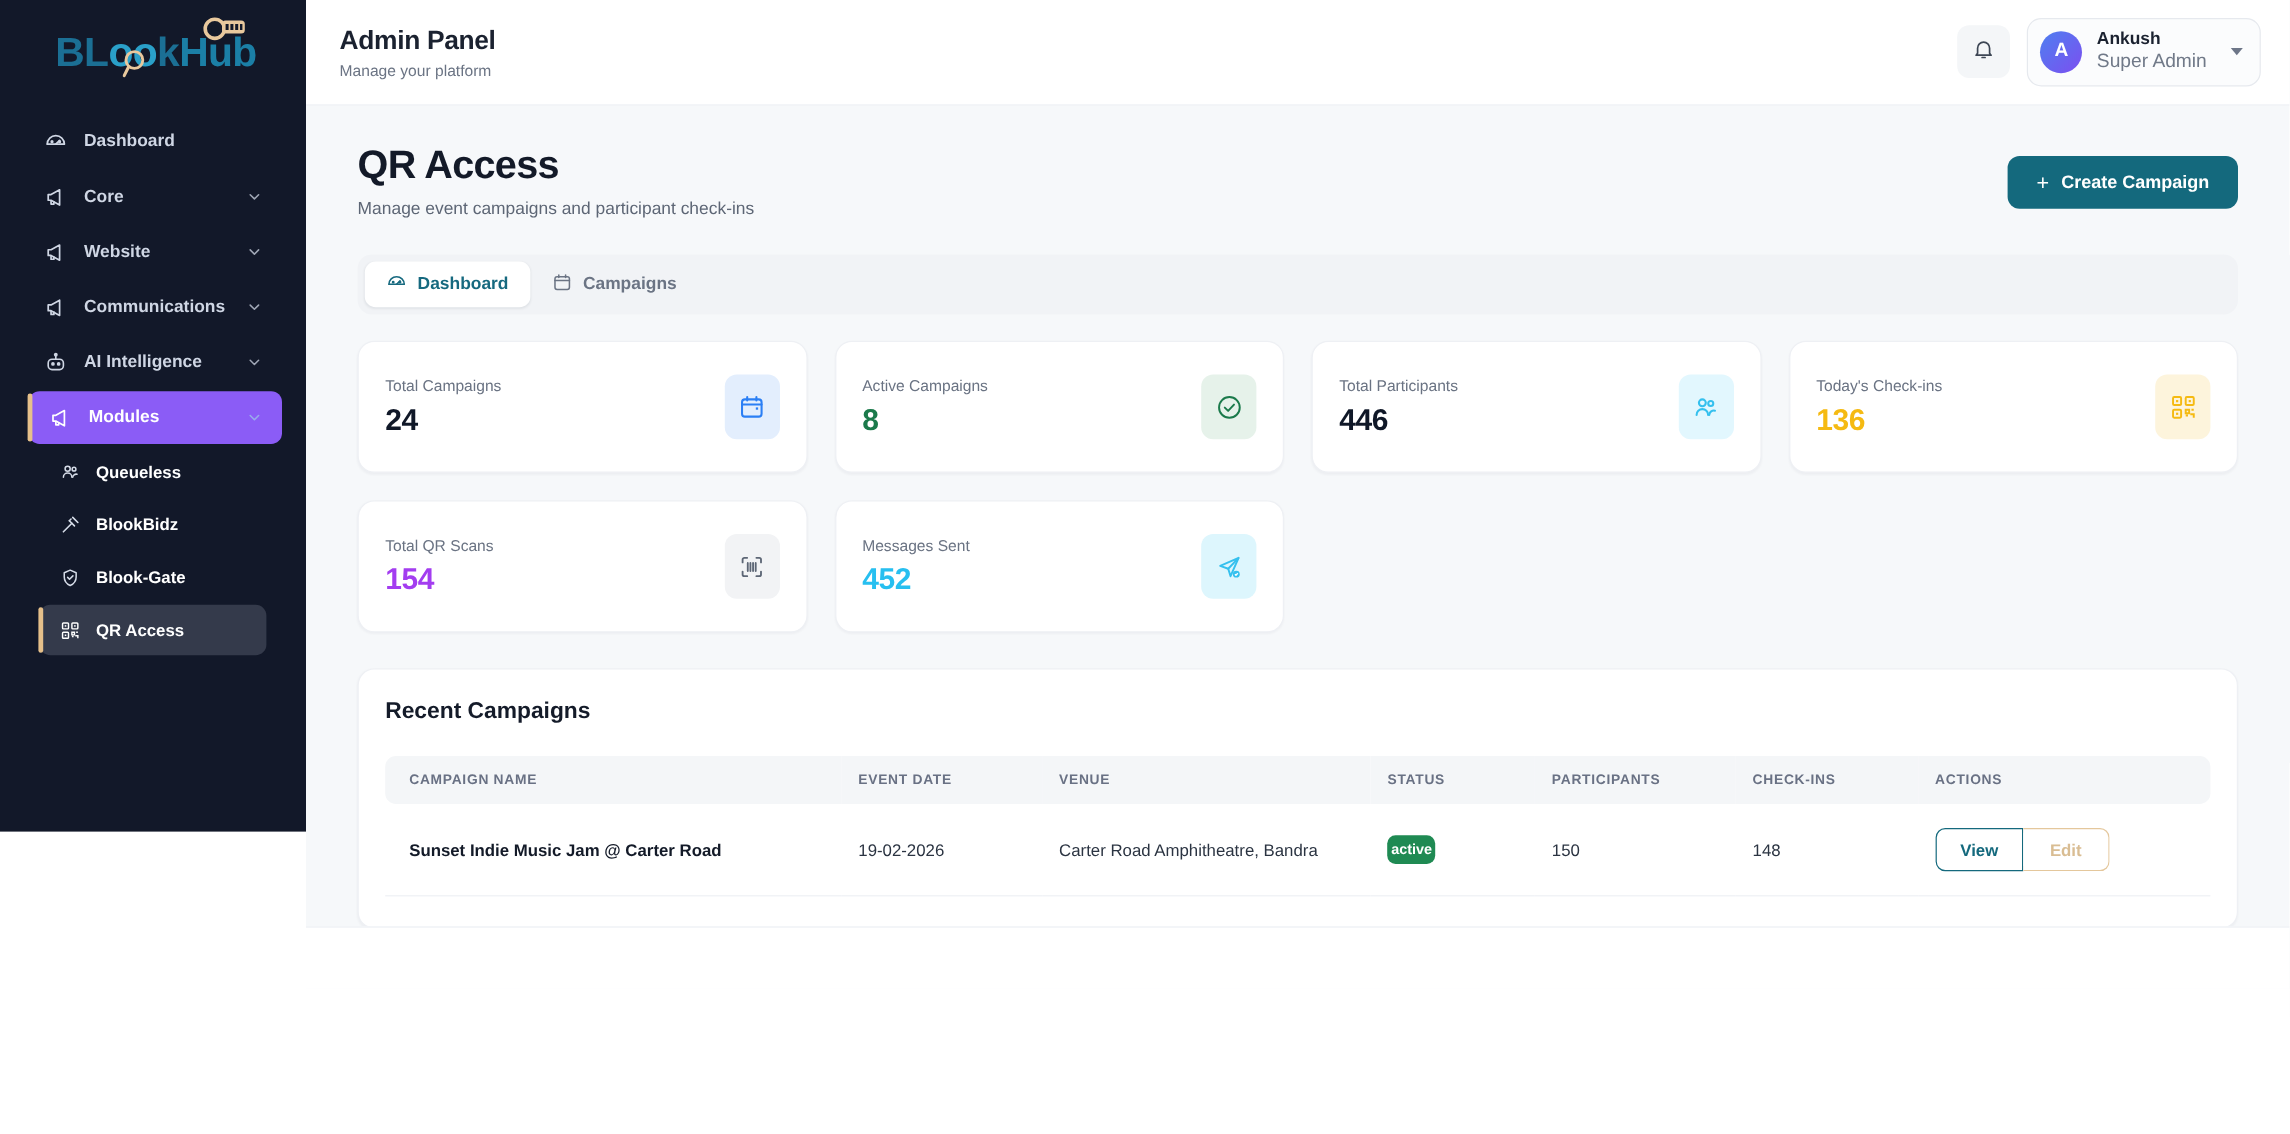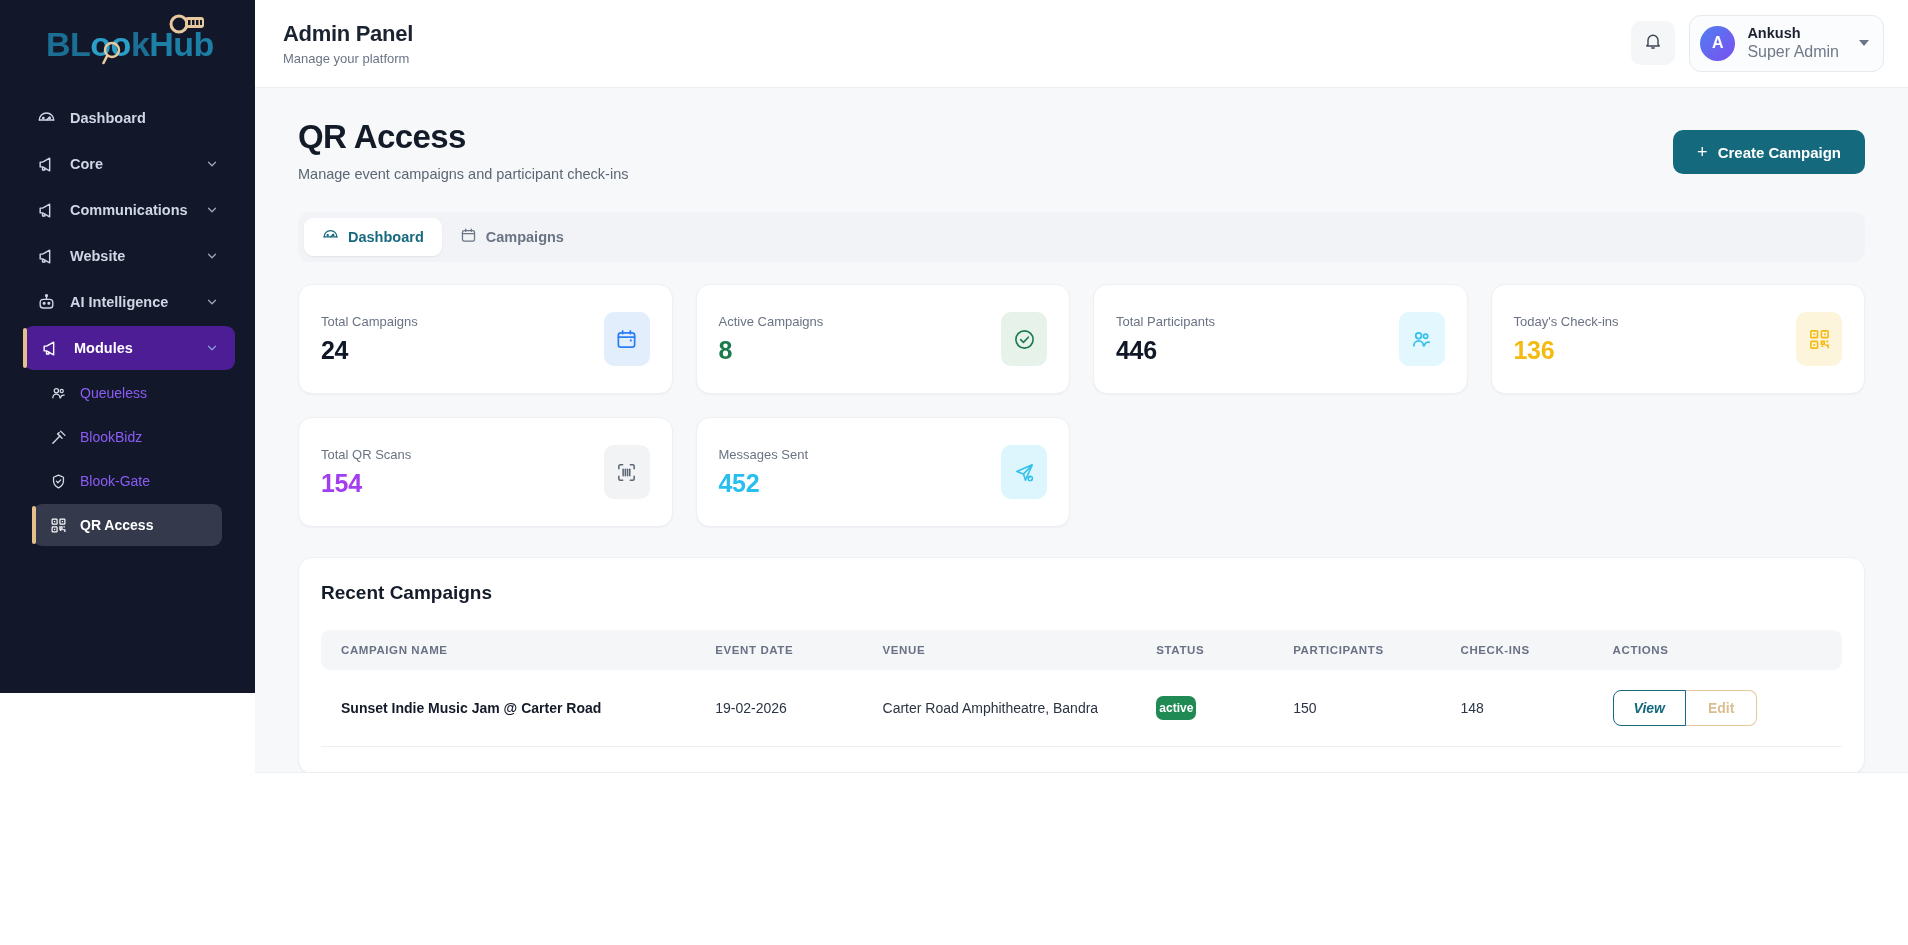--- a/index.html
+++ b/index.html
@@ -39,30 +39,30 @@
   .nav-item {
     display: flex; align-items: center;
     height: 44px; margin: 2px 20px; padding: 0 16px;
     color: #cfd6e4; font-size: 14.5px; font-weight: 600;
     border-radius: 9px; cursor: pointer; position: relative;
   }
   .nav-item .ico { width: 20px; height: 20px; margin-right: 14px; display:flex; align-items:center; justify-content:center; flex:0 0 20px;}
   .nav-item .lbl { flex: 1; white-space: nowrap; }
   .nav-item .chev { width: 14px; height: 14px; opacity: .75; }
   .nav-item.active {
-    background: #4c1d95; color: #ffffff; margin-left: 24px;
+    background: #8b5cf6; color: #ffffff; margin-left: 24px;
   }
   .nav-item.active::before {
     content: ""; position: absolute; left: -1px; top: 2px; bottom: 2px;
     width: 4px; border-radius: 3px; background: #e6c08a;
   }
   .sub-item {
     display: flex; align-items: center;
     height: 42px; margin: 2px 33px; padding: 0 16px;
-    color: #8b5cf6; font-size: 14px; font-weight: 400;
+    color: #ffffff; font-size: 14px; font-weight: 700;
     border-radius: 9px; cursor: pointer; position: relative;
   }
   .sub-item .ico { width: 18px; height: 18px; margin-right: 13px; display:flex;align-items:center;justify-content:center;flex:0 0 18px;}
   .sub-item.active {
     background: #343a4b; color: #ffffff; font-weight: 700;
   }
   .sub-item.active::before {
     content: ""; position: absolute; left: -1px; top: 2px; bottom: 2px;
     width: 4px; border-radius: 3px; background: #e6c08a;
   }
@@ -163,21 +163,21 @@
   }
   table.camp tbody td:first-child { padding-left: 20px; font-weight: 700; color: #131a28; }
   .badge {
     display: inline-block; background: #1f8a53; color: #fff;
     font-size: 12px; font-weight: 700; padding: 5px 3px; border-radius: 7px;
   }
   .act-group { display: inline-flex; }
   .act-view {
     border: 1.6px solid #14697d; color: #14697d; background: #fff;
     border-radius: 8px 0 0 8px; padding: 9px 20px; font-size: 14px;
-    font-weight: 600; cursor: pointer; font-family: "Liberation Sans", sans-serif; font-style: italic;
+    font-weight: 600; cursor: pointer; font-family: "Liberation Sans", sans-serif;
   }
   .act-edit {
     border: 1.6px solid #e4c79c; border-left: none; color: #d9bd93; background: #fff;
     border-radius: 0 8px 8px 0; padding: 9px 22px; font-size: 14px;
     font-weight: 600; cursor: pointer; font-family: "Liberation Sans", sans-serif;
   }
   .footer-strip { height: 52px; background: #ffffff; border-top: 1px solid #eceff3; flex: 0 0 52px; }
 </style>
 </head>
 <body>
@@ -234,36 +234,36 @@
         </span>
       </div>
 
       <div class="nav-item">
         <span class="ico">
           <svg width="19" height="19" viewBox="0 0 24 24" fill="none" stroke="#cfd6e4" stroke-width="1.8" stroke-linejoin="round">
               <path d="M4 9v6h3l9 5V4L7 9H4z"></path>
               <path d="M7 15v4h3v-3"></path>
             </svg>
         </span>
-        <span class="lbl">Communications</span>
+        <span class="lbl">Website</span>
         <span class="chev">
           <svg width="14" height="14" viewBox="0 0 24 24" fill="none" stroke="#cfd6e4" stroke-width="2.2" stroke-linecap="round" stroke-linejoin="round">
               <polyline points="6 9 12 15 18 9"></polyline>
             </svg>
         </span>
       </div>
 
       <div class="nav-item">
         <span class="ico">
           <svg width="19" height="19" viewBox="0 0 24 24" fill="none" stroke="#cfd6e4" stroke-width="1.8" stroke-linejoin="round">
               <path d="M4 9v6h3l9 5V4L7 9H4z"></path>
               <path d="M7 15v4h3v-3"></path>
             </svg>
         </span>
-        <span class="lbl">Website</span>
+        <span class="lbl">Communications</span>
         <span class="chev">
           <svg width="14" height="14" viewBox="0 0 24 24" fill="none" stroke="#cfd6e4" stroke-width="2.2" stroke-linecap="round" stroke-linejoin="round">
               <polyline points="6 9 12 15 18 9"></polyline>
             </svg>
         </span>
       </div>
 
       <div class="nav-item">
         <span class="ico">
           <svg width="19" height="19" viewBox="0 0 24 24" fill="none" stroke="#cfd6e4" stroke-width="1.7" stroke-linejoin="round">

